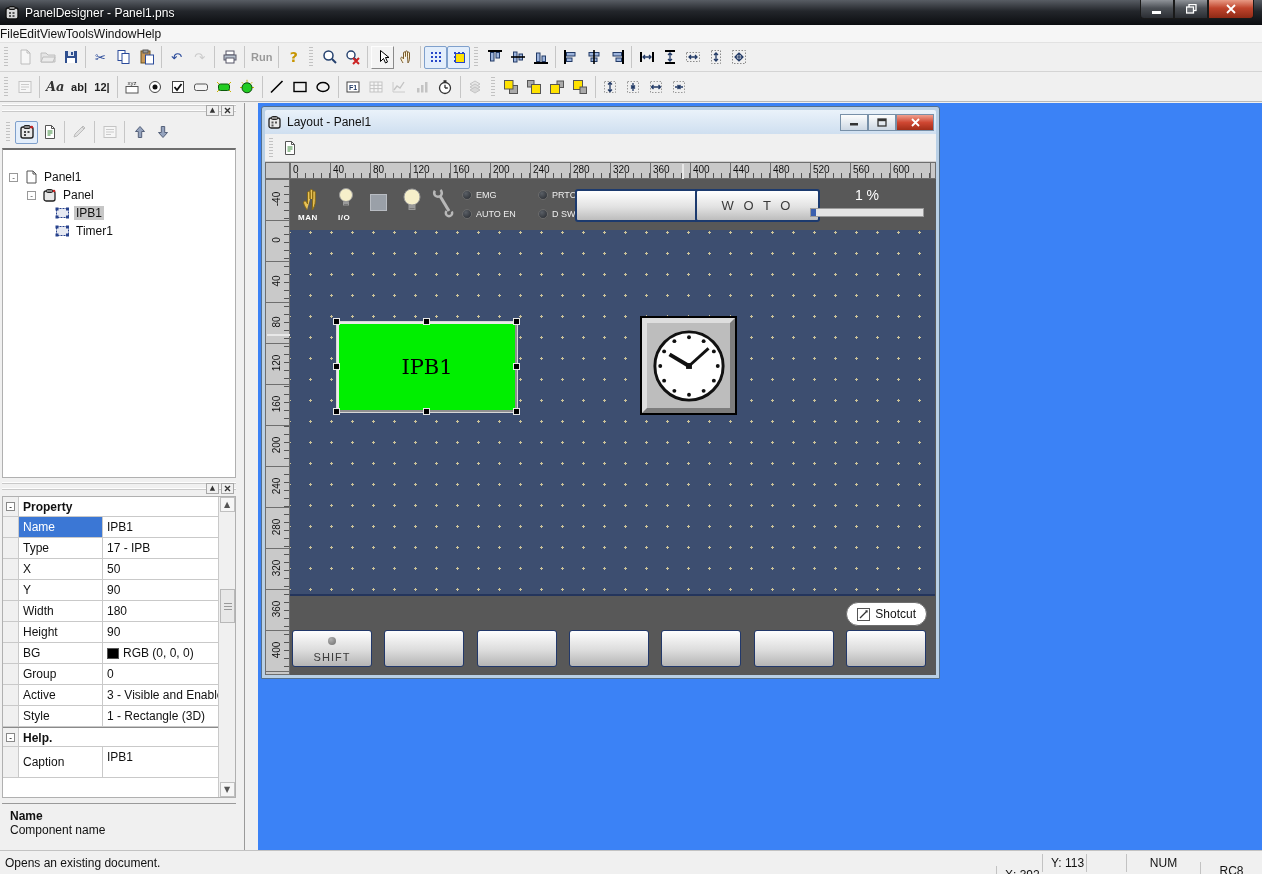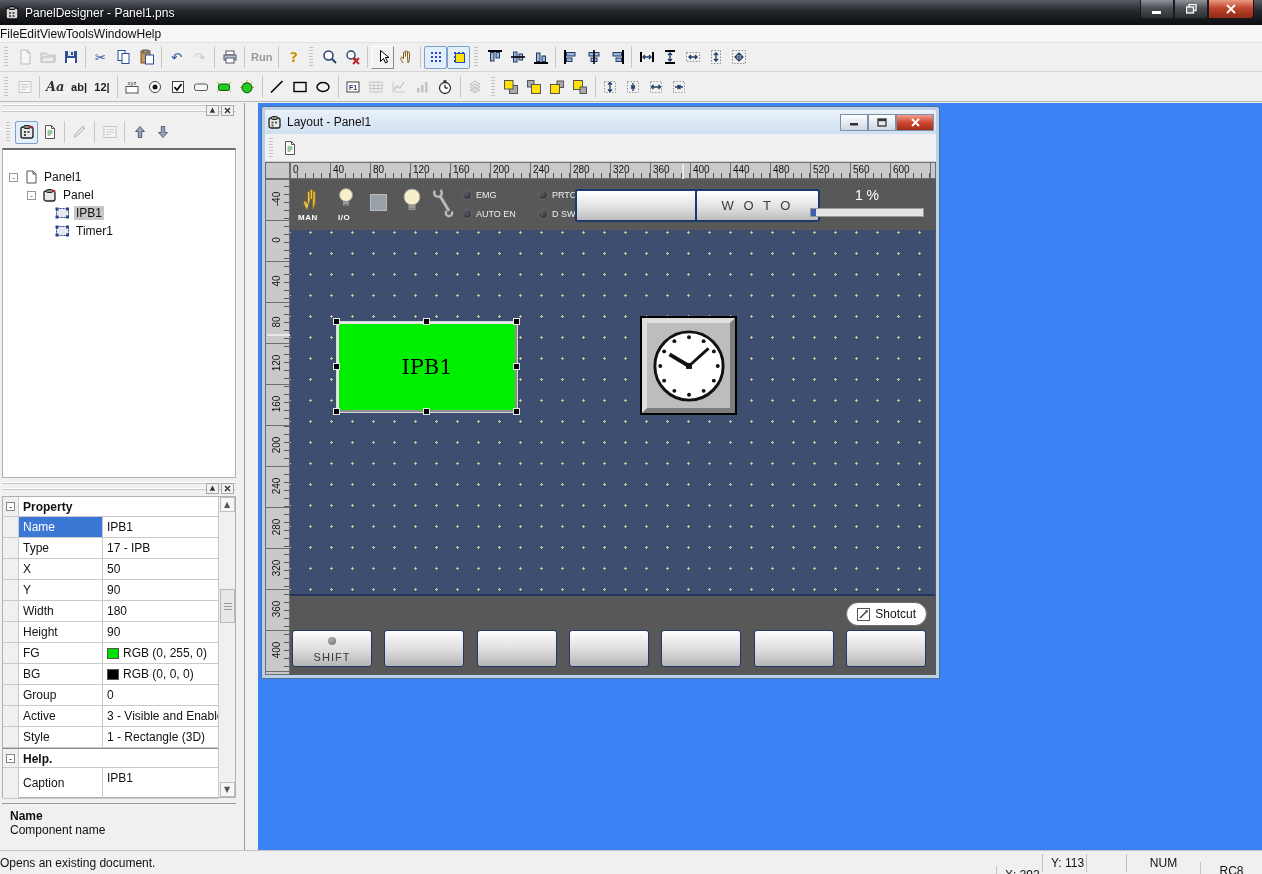--- a/index.html
+++ b/index.html
@@ -143,21 +143,21 @@
   .keybtn { width:80px; height:37px; border:1px solid #22386a; border-radius:3px;
     background:linear-gradient(#fefefe,#dcdcdc 55%,#b5b5b5); position:relative;
     display:flex; align-items:flex-end; justify-content:center; padding-bottom:3px;
     color:#3a3a3a; font-size:11px; letter-spacing:1px; }
   .keydot { position:absolute; top:6px; left:50%; margin-left:-4px; width:8px; height:8px; border-radius:50%;
     background:radial-gradient(circle at 35% 30%,#b0b0b0,#6e6e6e); }
 
   
   #statusbar { position:absolute; left:0; top:850px; width:1262px; height:24px; background:#f0f0f0;
     border-top:1px solid #c2c2c2; display:flex; align-items:center; }
-  #statusbar .msg { flex:1; }
+  #statusbar .msg { flex:1; padding-left:5px; }
   .spane { height:18px; border-left:1px solid #c2c2c2; display:flex; align-items:center; padding-left:8px;
     overflow:hidden; white-space:nowrap; }
   .spane.ctr { justify-content:center; padding:0; }
 </style>
 </head>
 <body>
 
 <div id="titlebar">
   <span class="appicon">
     <svg width="16" height="16">
@@ -680,28 +680,20 @@
             <div class="plab">Width</div>
             <div class="pval">
               <span>180</span>
             </div>
           </div>
           <div class="prow">
             <div class="pgut"></div>
             <div class="plab">Height</div>
             <div class="pval">
               <span>90</span>
-            </div>
-          </div>
-          <div class="prow">
-            <div class="pgut"></div>
-            <div class="plab">FG</div>
-            <div class="pval">
-              <span class="swatch" style="background: rgb(0, 224, 0);"></span>
-              <span>RGB (0, 255, 0)</span>
             </div>
           </div>
           <div class="prow">
             <div class="pgut"></div>
             <div class="plab">BG</div>
             <div class="pval">
               <span class="swatch" style="background: rgb(0, 0, 0);"></span>
               <span>RGB (0, 0, 0)</span>
             </div>
           </div>

